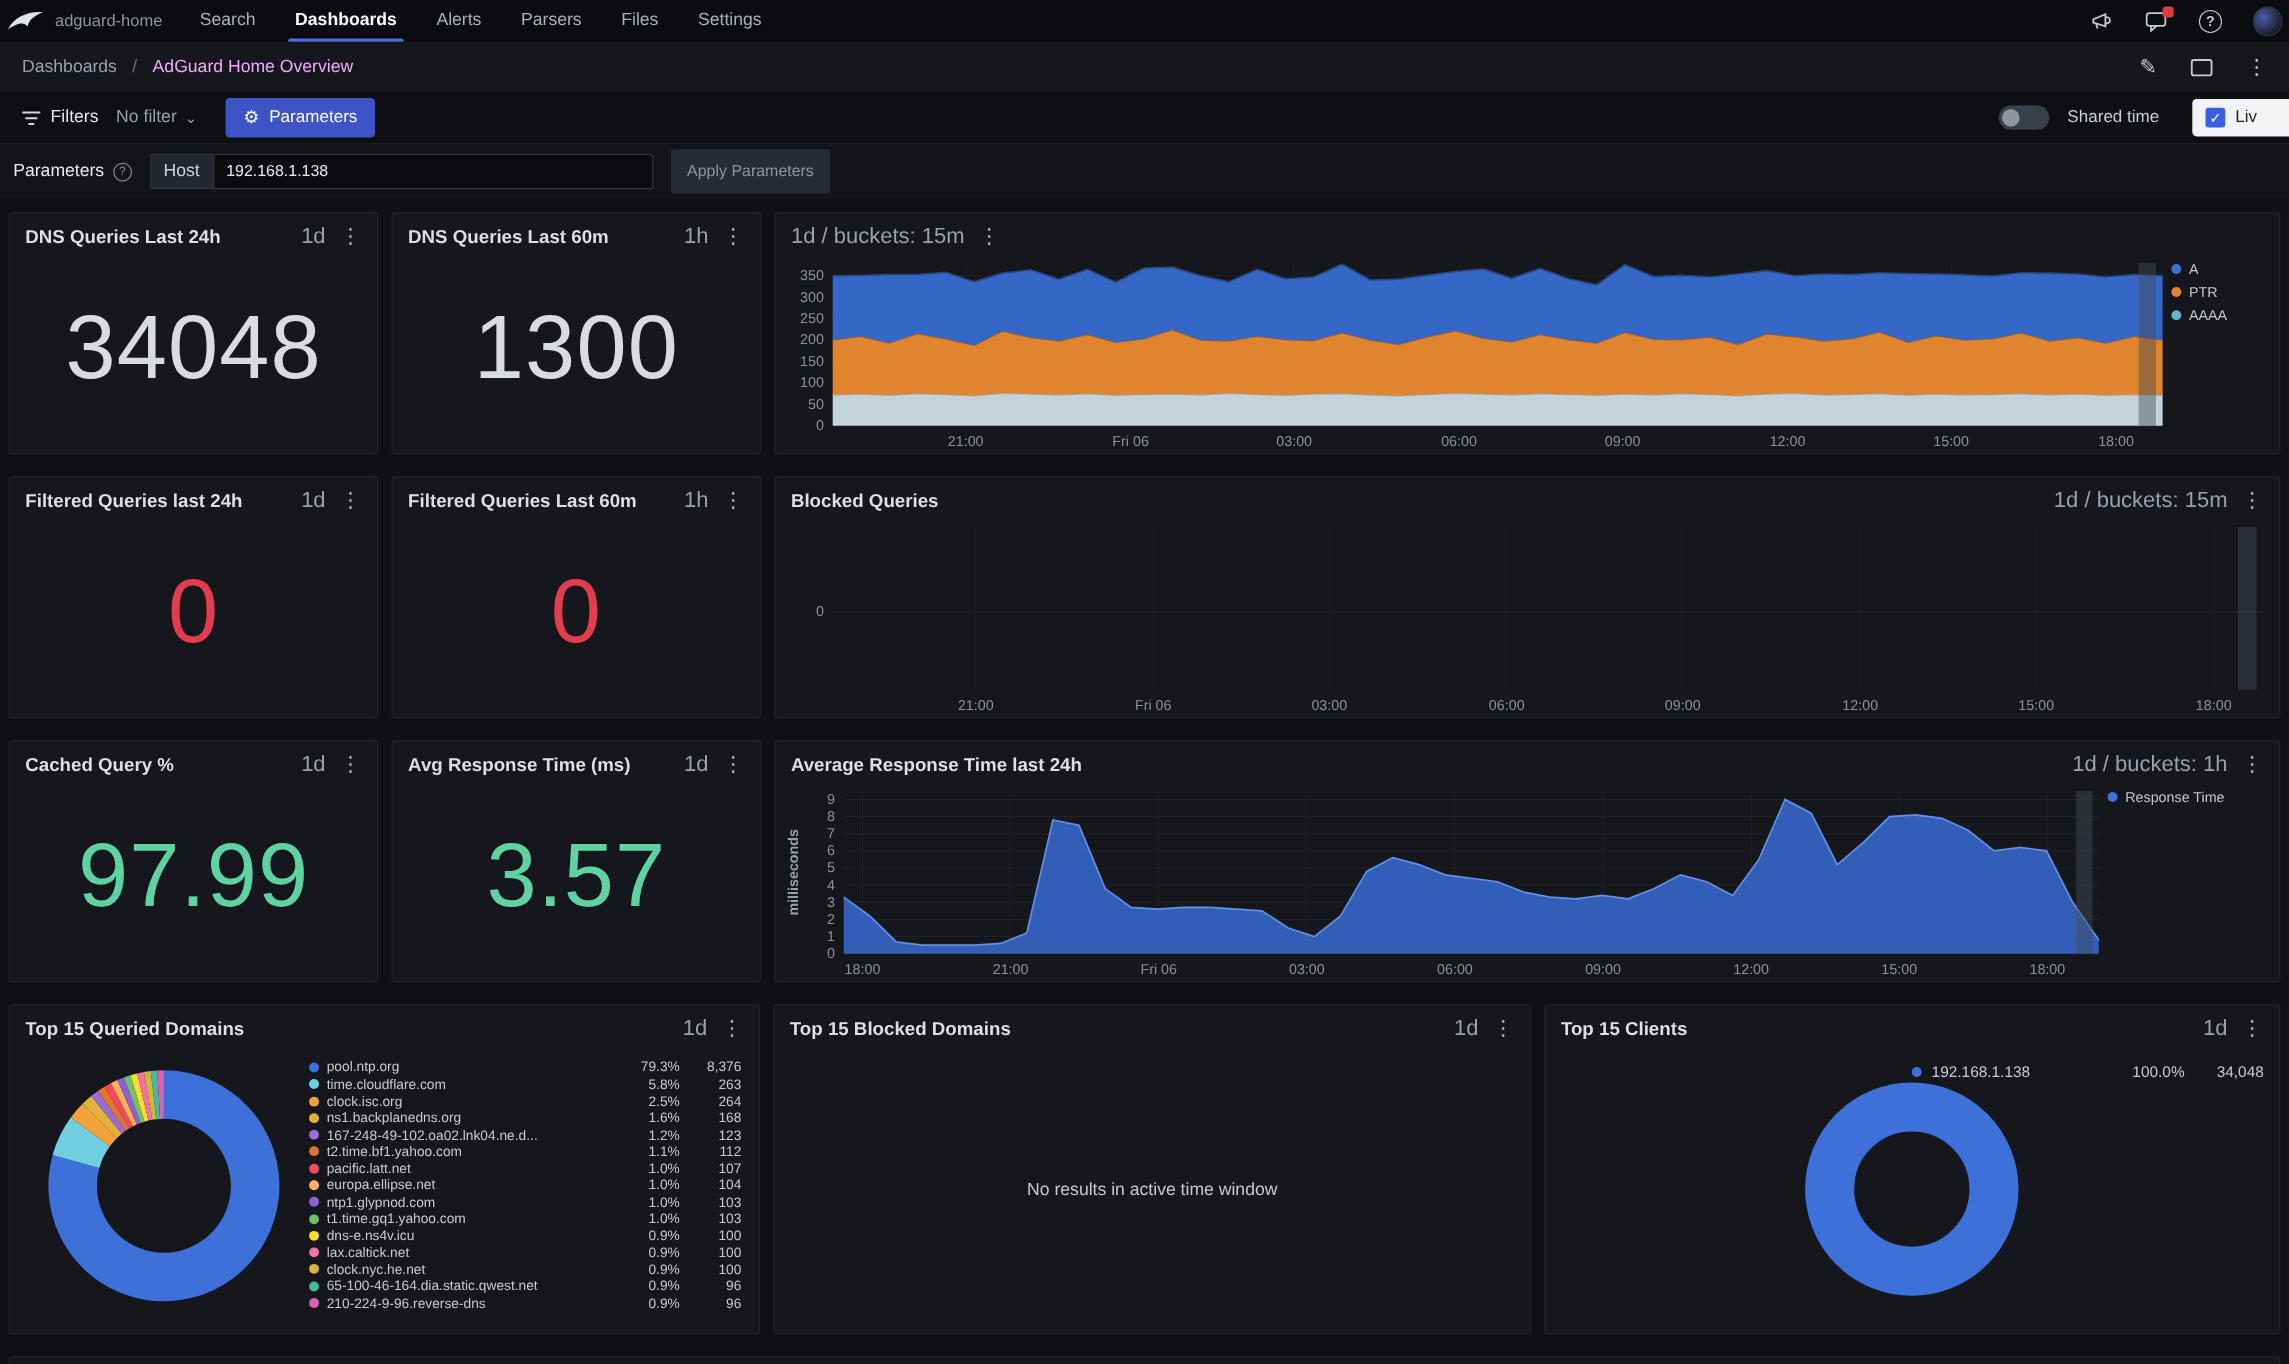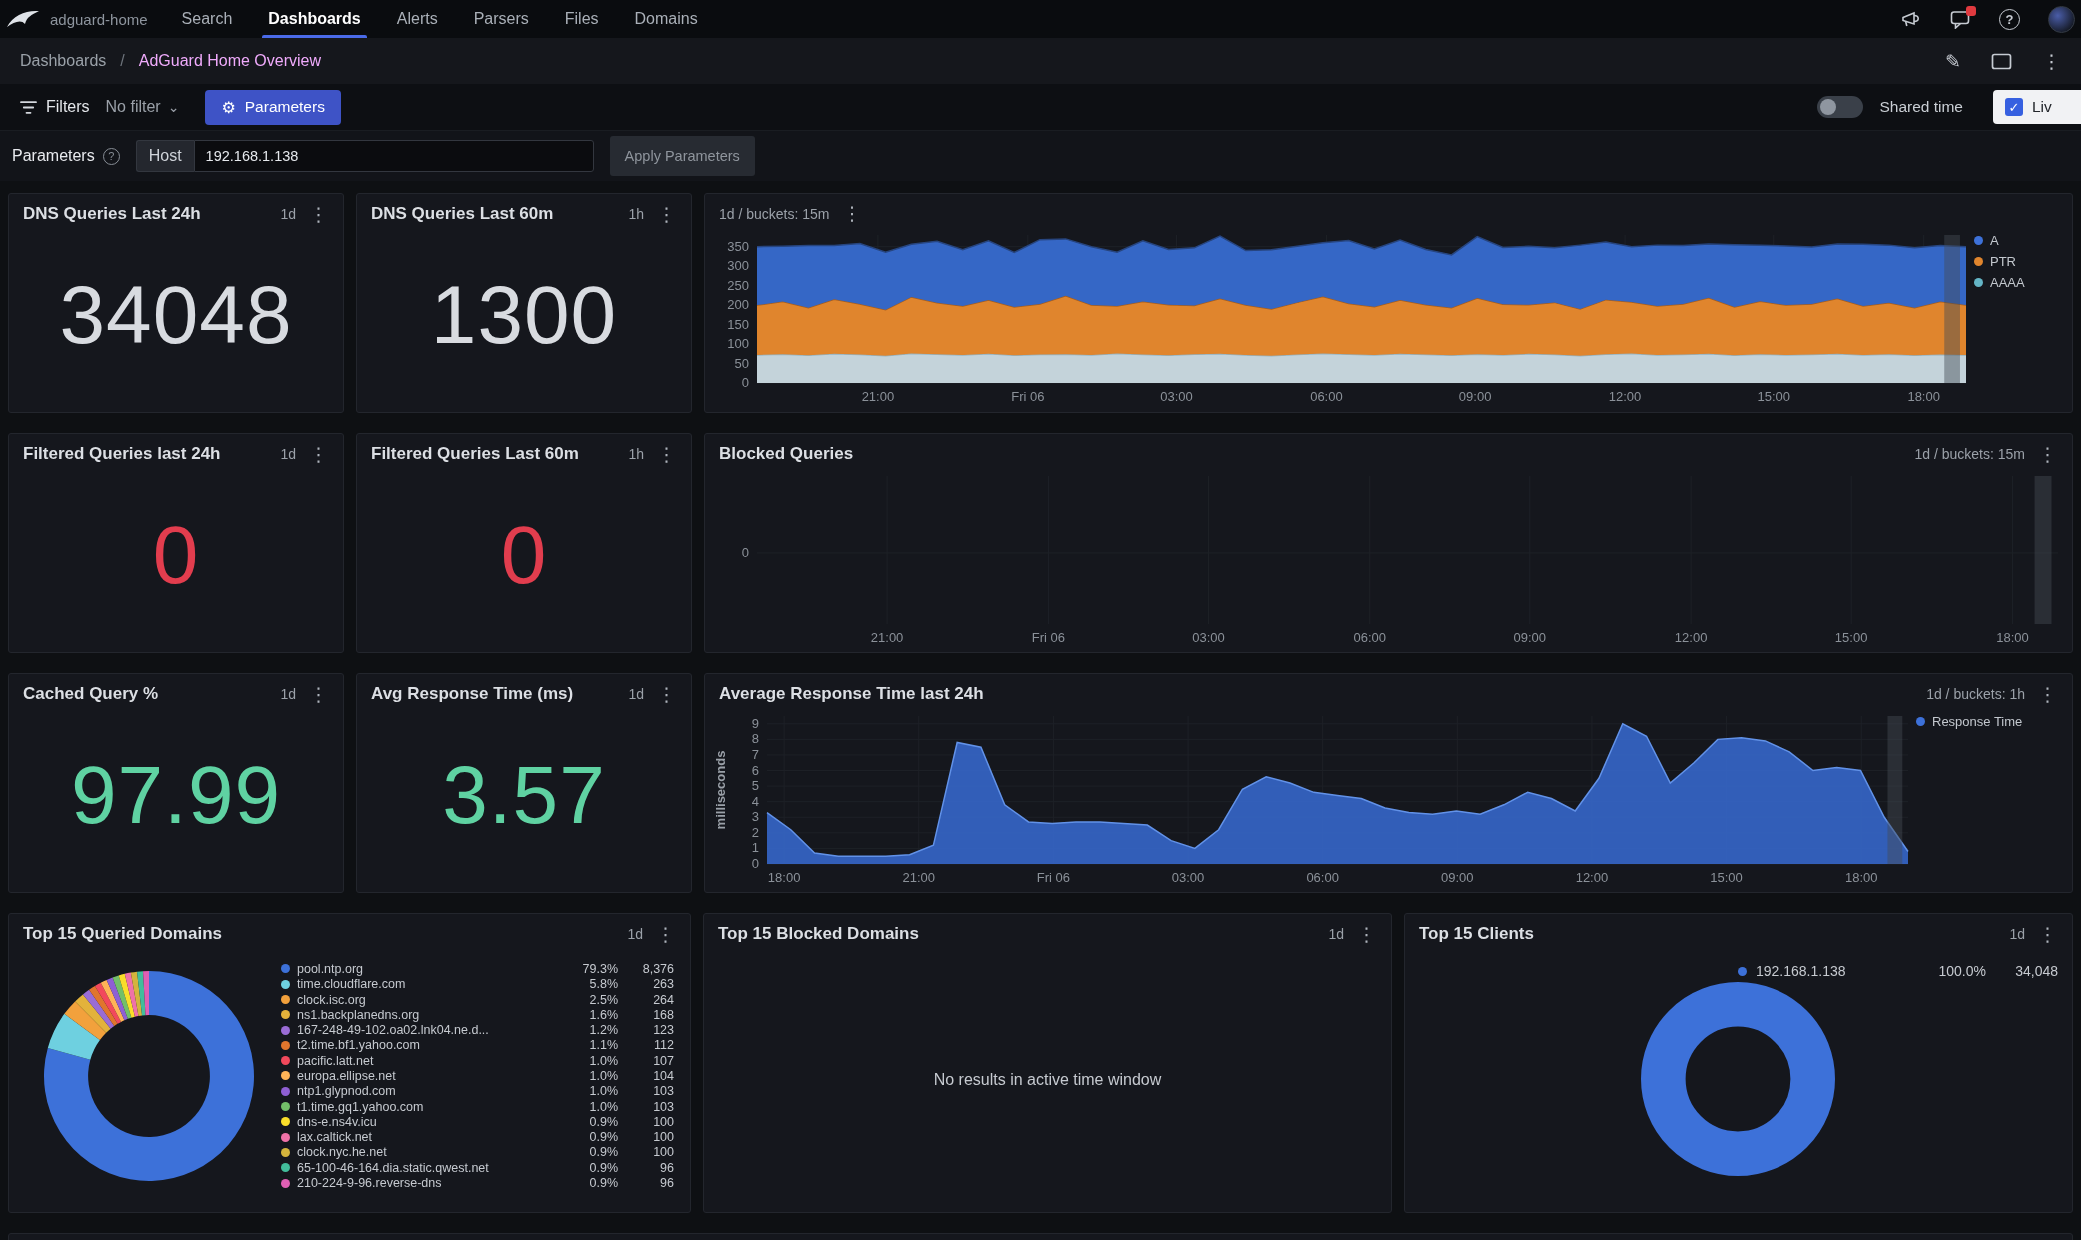--- a/index.html
+++ b/index.html
@@ -59,21 +59,21 @@
   .h300 { height:300px; }
   .p { background:#15171d; border:1px solid #23262d; border-radius:3px; display:flex; flex-direction:column; min-width:0; }
   .p-sm { width:336px; flex:none; }
   .p-wide { flex:1; }
   .p-dom { width:683px; flex:none; }
   .p-blk { flex:1; }
   .p-cli { width:669px; flex:none; }
 
   .p-head { display:flex; align-items:center; padding:10px 12px 4px 14px; gap:10px; flex:none; }
   .p-title { font-size:17px; font-weight:700; color:#dcdfe4; flex:1; white-space:nowrap; overflow:hidden; }
-  .p-badge { font-size:14px; color:#9ba1a9; white-space:nowrap; }
+  .p-badge { font-size:20px; color:#9ba1a9; white-space:nowrap; }
   .kebab { color:#aeb4bc; font-size:19px; cursor:pointer; padding:0 3px; line-height:1; }
 
   .stat { flex:1; display:flex; align-items:center; justify-content:center; font-size:82px; letter-spacing:1px; padding-bottom:10px; }
 
   .p-body { flex:1; display:flex; min-height:0; padding:0 8px 2px 6px; }
   .chart { flex:1; min-width:0; }
   .legend-col { width:92px; padding:6px 4px 0 2px; display:flex; flex-direction:column; gap:6px; font-size:13px; color:#c3c8ce; flex:none; }
   .legend-col.wide { width:150px; }
   .leg-item { display:flex; align-items:center; gap:7px; cursor:pointer; }
   .leg-dot2 { width:9px; height:9px; border-radius:50%; justify-self:start; flex:none; }
@@ -103,21 +103,21 @@
         <path d="M1 19 C7 7 20 2 33 3 C25 7 21 9 19 16 C15 11 8 14 1 19 Z" fill="#dfe3e8"></path>
       </svg>
   </span>
   <span class="brand">adguard-home</span>
   <nav class="navitems">
     <span class="navitem">Search</span>
     <span class="navitem active">Dashboards</span>
     <span class="navitem">Alerts</span>
     <span class="navitem">Parsers</span>
     <span class="navitem">Files</span>
-    <span class="navitem">Domains</span>
+    <span class="navitem">Settings</span>
   </nav>
   <div class="sp"></div>
   <div class="nav-icons">
     <span class="nav-ic">
       <svg width="21" height="19" viewBox="0 0 21 19">
           <path d="M2 7.5 L13 3 L13 14 L2 10.5 Z" fill="none" stroke="#c6cbd2" stroke-width="1.6"></path>
           <path d="M13 5.5 C16 5.5 17.2 7.3 17.2 8.5 C17.2 9.7 16 11.5 13 11.5" fill="none" stroke="#c6cbd2" stroke-width="1.6"></path>
           <path d="M4.5 11 L5.8 16" stroke="#c6cbd2" stroke-width="1.6"></path>
         </svg>
     </span>

